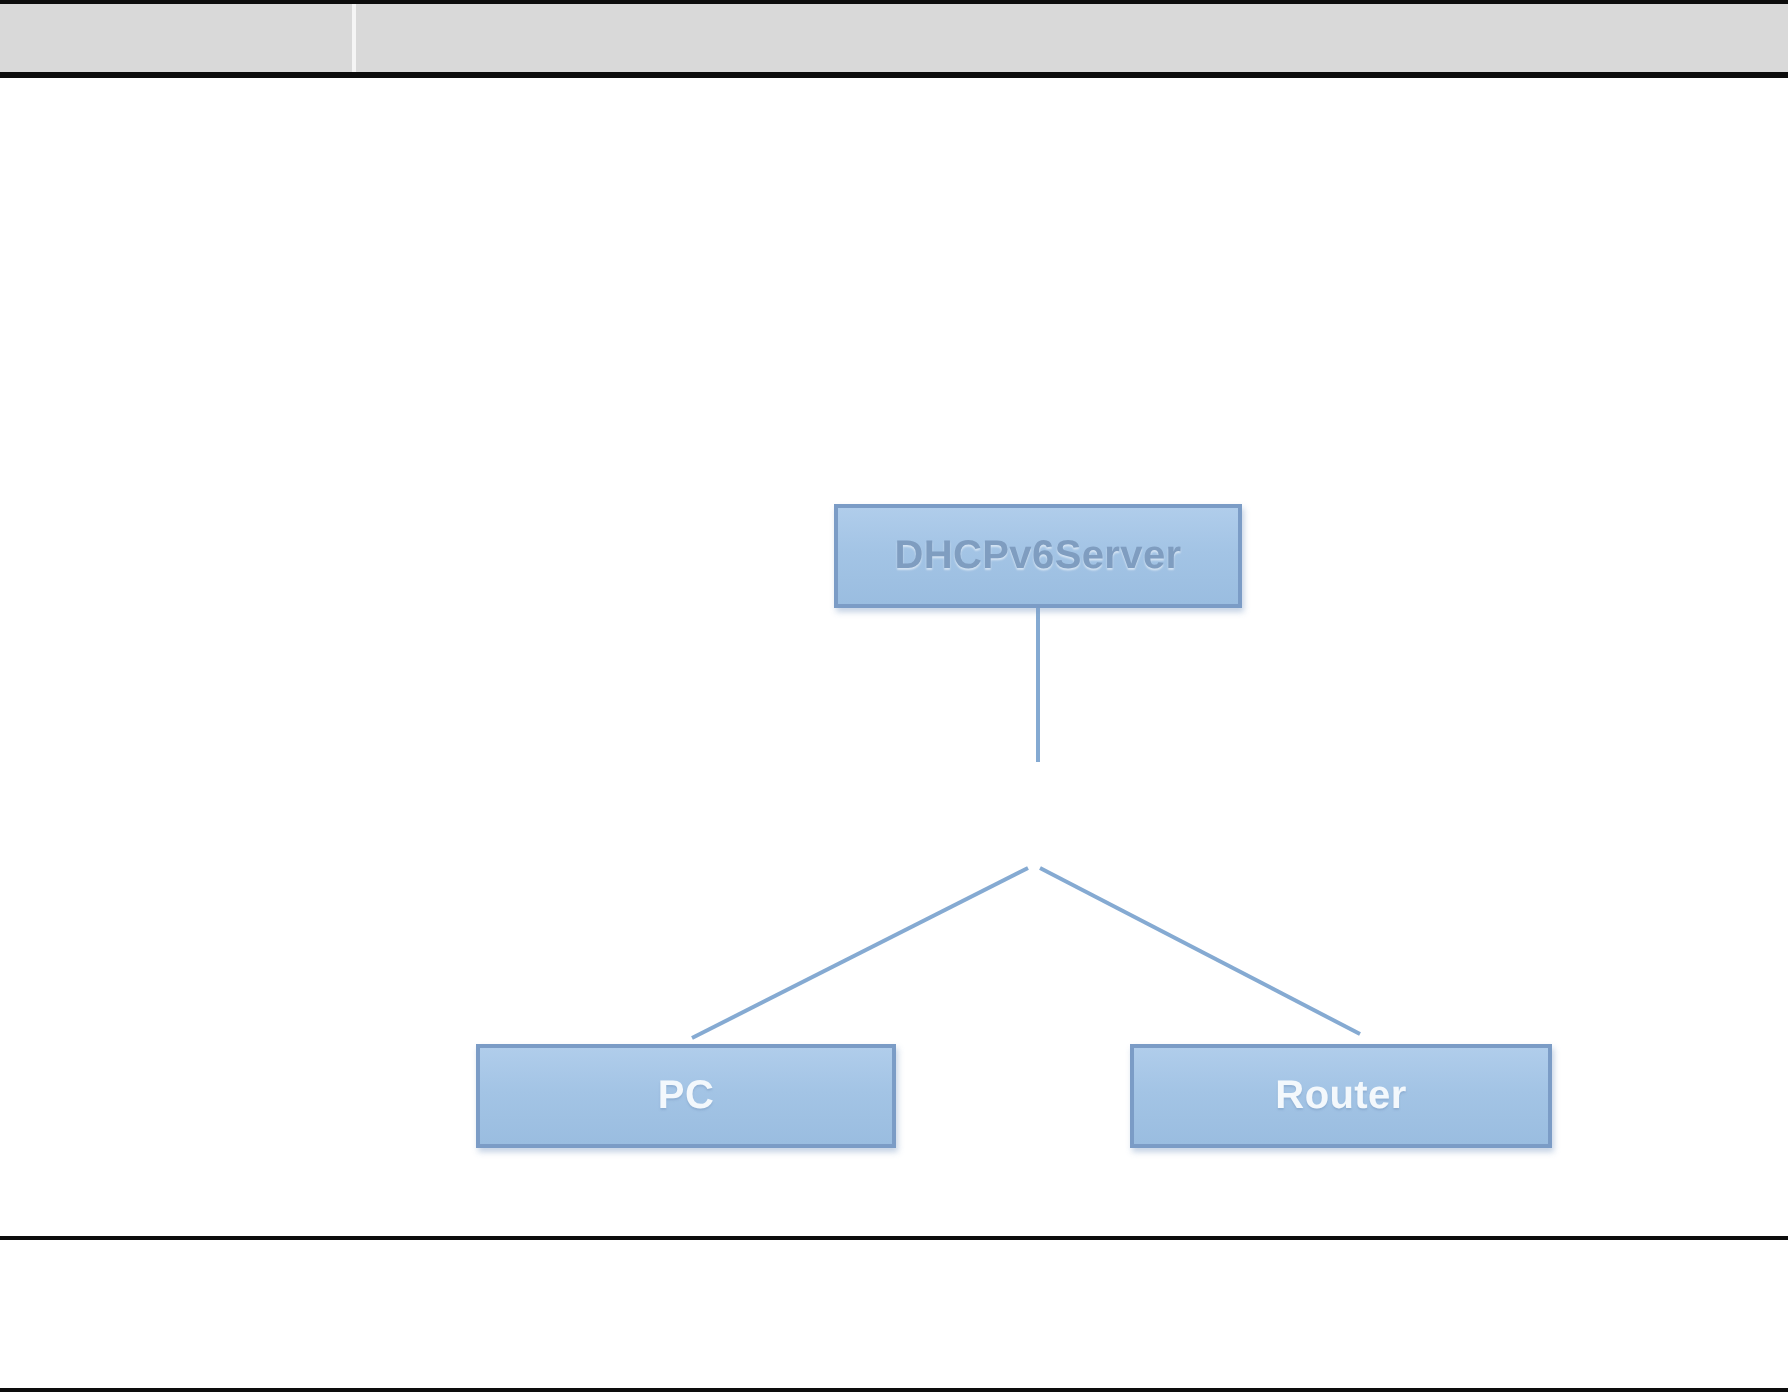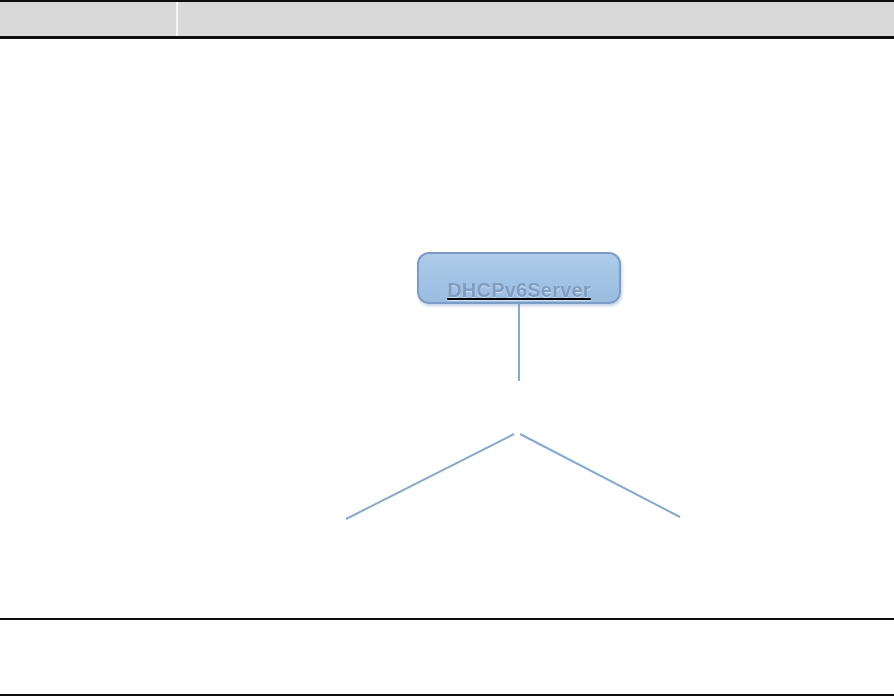--- a/index.html
+++ b/index.html
@@ -49,26 +49,25 @@
     position: absolute;
     left: 0; top: 0;
     width: 894px; height: 698px;
     pointer-events: none;
   }
   .node {
     position: absolute;
     box-sizing: border-box;
     background: linear-gradient(to bottom, #b0cdeb 0%, #a3c4e5 45%, #9abde0 100%);
     border: 2px solid #7b9cc6;
-    border-radius: 12px;
+    border-radius: 0;
     box-shadow: 1px 2px 3px rgba(125, 155, 195, 0.45);
     display: flex;
-    align-items: flex-end;
+    align-items: center;
     justify-content: center;
-    text-decoration: underline;
   }
   .node-label {
     font-weight: bold;
     font-size: 20px;
     white-space: nowrap;
     letter-spacing: 0.2px;
   }
   .label-dark {
     color: #7f9dc0;
     text-shadow: 0 1px 1px rgba(255, 255, 255, 0.55);
@@ -108,18 +107,24 @@
     <line x1="519" y1="304" x2="519" y2="381" stroke="#85aad2" stroke-width="2"></line>
     <line x1="514" y1="434" x2="346" y2="519" stroke="#85aad2" stroke-width="2"></line>
     <line x1="520" y1="434" x2="680" y2="517" stroke="#85aad2" stroke-width="2"></line>
   </svg>
 
   <div class="node node-server">
     <span class="node-label label-dark">DHCPv6Server</span>
   </div>
 
 
+  <div class="node node-pc">
+    <span class="node-label label-light">PC</span>
+  </div>
 
+  <div class="node node-router">
+    <span class="node-label label-light">Router</span>
+  </div>
 
   <div class="rule rule-mid"></div>
   <div class="rule rule-bottom"></div>
 
 </div>
 
 </body></html>

